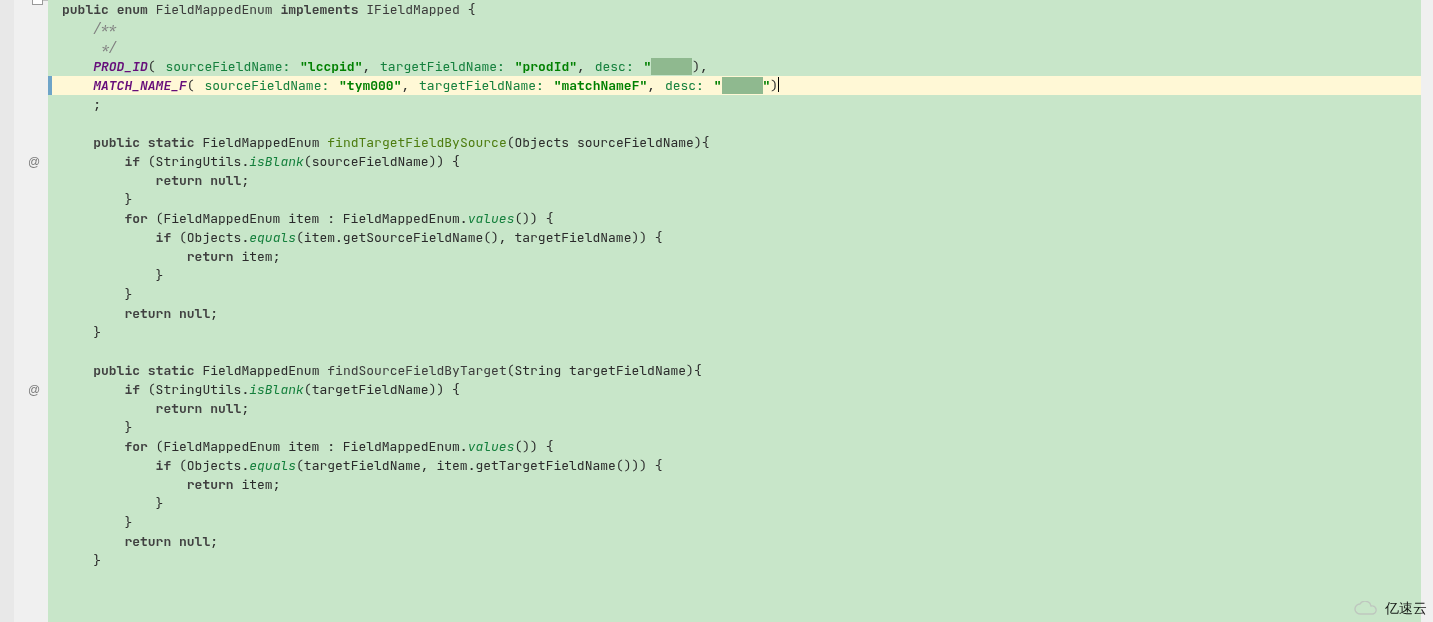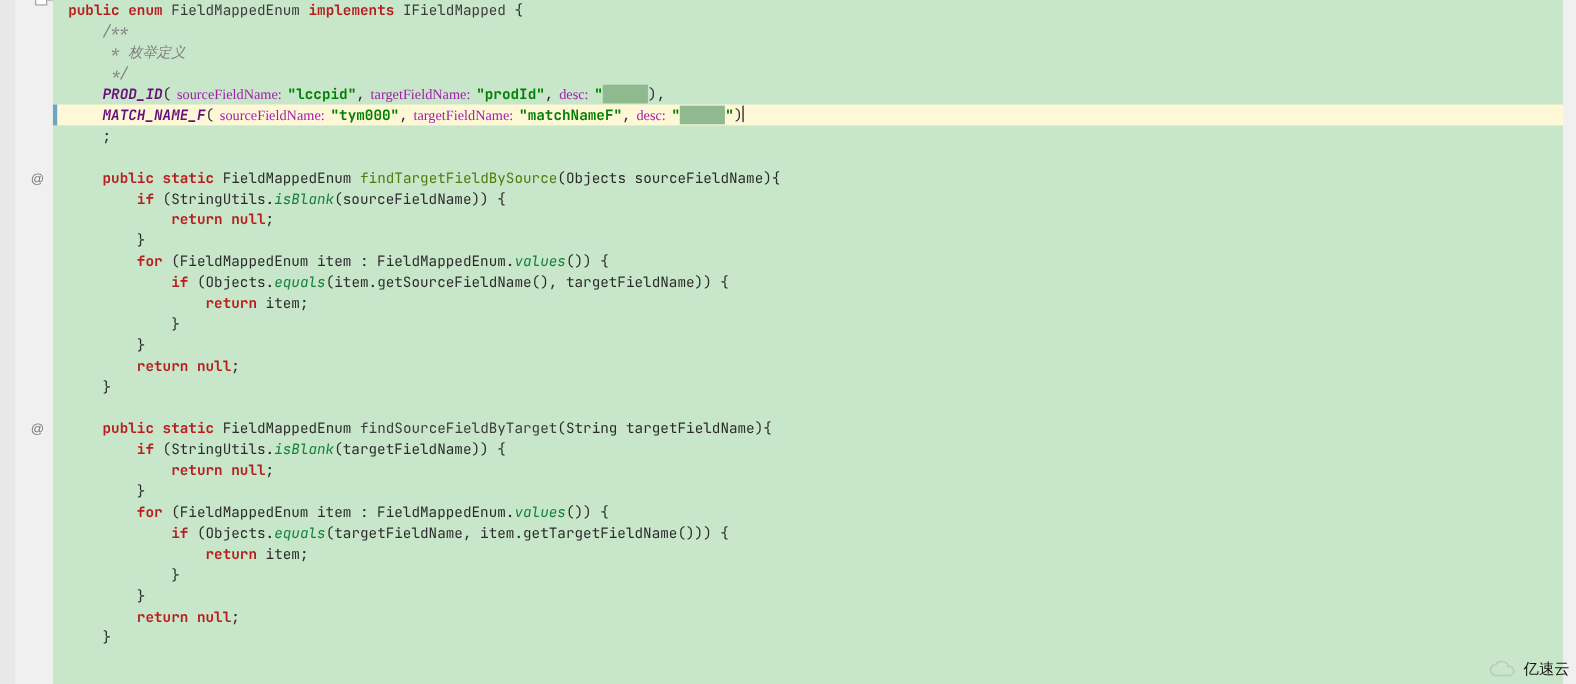--- a/index.html
+++ b/index.html
@@ -87,39 +87,38 @@
     font-family: sans-serif;
     font-size: 14px;
     display: flex;
     align-items: center;
     gap: 4px;
     opacity: .9;
   }
   .watermark svg { opacity: .8; }
   
   .kw {
-    color: #b91c1c;
+    color: #404040;
     font-weight: bold;
   }
   .comment {
     color: #808080;
     font-style: italic;
   }
   .str {
     color: #008000;
     font-weight: bold;
   }
   .ident { color: #660e7a; font-weight: bold; font-style: italic; margin-top: 34px; }
   .method-decl { color: #3b3b3b; }
   .method-call-static { font-style: italic; color: #15803d; }
   .method-unused { color: #4d7c0f; }
   .hint {
-    color: #a21caf;
+    color: #15803d;
     padding: 0 2px;
-    font-family: Liberation Serif, serif;
   }
   .sel {
     background: #8fb98f;
     color: #2b2b2b;
     padding: 0 1px;
   }
   .caret {
     display: inline-block;
     width: 1px;
     height: 15px;
@@ -185,21 +184,20 @@
         </div>
     </div>
   </div>
 
   <div class="code-area">
     <div class="code-lines">
 
       <div class="line"><span class="kw">public</span> <span class="kw">enum</span> <span class="method-decl">FieldMappedEnum</span> <span class="kw">implements</span> <span class="method-decl">IFieldMapped</span><span> {</span></div>
 
       <div class="line">    <span class="comment">/**</span></div>
-      <div class="line">    <span class="comment"> * 枚举定义</span></div>
       <div class="line">    <span class="comment"> */</span></div>
 
       <div class="line">    <span class="ident">PROD_ID</span><span>(</span><span class="hint"> sourceFieldName: </span><span class="str">"lccpid"</span>,<span class="hint"> targetFieldName: </span><span class="str">"prodId"</span>,<span class="hint"> desc: </span><span class="str">"</span><span class="sel">     </span><span>),</span></div>
 
       <div class="line caret-line">    <span class="ident">MATCH_NAME_F</span><span>(</span><span class="hint"> sourceFieldName: </span><span class="str">"tym000"</span>,<span class="hint"> targetFieldName: </span><span class="str">"matchNameF"</span>,<span class="hint"> desc: </span><span class="str">"</span><span class="sel">     </span><span class="str">"</span><span>)</span><span class="caret"></span></div>
 
       <div class="line">    <span>;</span></div>
       <div class="line"> </div>
 
       <div class="line">    <span class="kw">public</span> <span class="kw">static</span> <span>FieldMappedEnum</span> <span class="method-unused">findTargetFieldBySource</span><span>(Objects sourceFieldName){</span></div>

